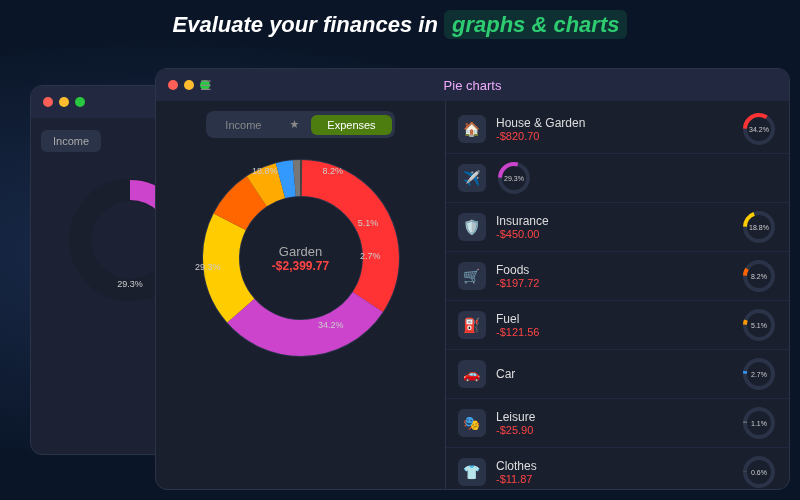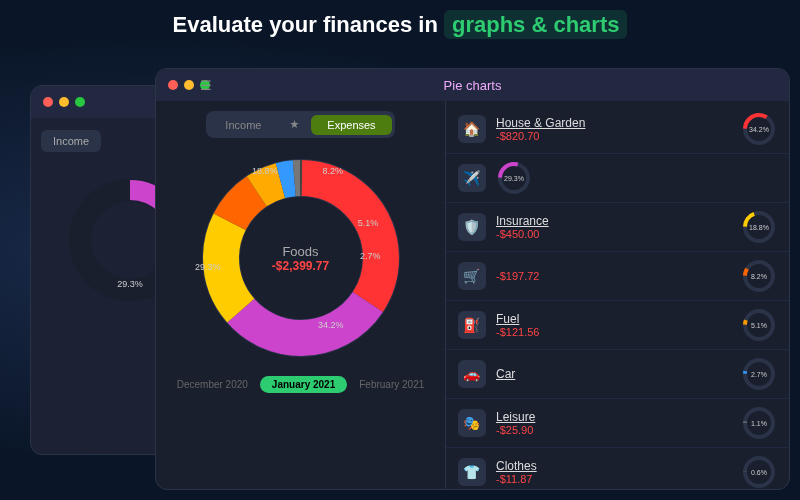--- a/index.html
+++ b/index.html
@@ -20,20 +20,21 @@
                   radial-gradient(ellipse at 80% 20%, #0d2040 0%, transparent 50%);
     }
 
     
     .header {
       position: absolute;
       top: 12px;
       left: 0; right: 0;
       text-align: center;
       z-index: 10;
+      font-style: italic;
     }
     .header-text {
       font-size: 22px;
       font-weight: 700;
       color: #ffffff;
     }
     .header-highlight {
       color: #2ecc71;
       background: rgba(46,204,113,0.15);
       border-radius: 6px;
@@ -219,21 +220,20 @@
       font-size: 14px;
       flex-shrink: 0;
     }
     .list-info {
       flex: 1;
     }
     .list-name {
       color: #ddd;
       font-size: 12px;
       font-weight: 500;
-      text-decoration: underline;
     }
     .list-amount {
       color: #ff4444;
       font-size: 11px;
     }
     .list-chart {
       width: 36px;
       height: 36px;
       position: relative;
       flex-shrink: 0;
@@ -333,30 +333,25 @@
 
         
         <div class="donut-pct" style="top:78%;left:58%;">34.2%</div>
         <div class="donut-pct" style="top:52%;left:2%;">29.3%</div>
         <div class="donut-pct" style="top:8%;left:28%;">18.8%</div>
         <div class="donut-pct" style="top:8%;left:60%;">8.2%</div>
         <div class="donut-pct" style="top:32%;left:76%;">5.1%</div>
         <div class="donut-pct" style="top:47%;left:77%;">2.7%</div>
 
         <div class="donut-center">
-          <div class="donut-total-label">Foods</div>
+          <div class="donut-total-label">Garden</div>
           <div class="donut-total-value">-$2,399.77</div>
         </div>
       </div>
 
-      <div class="date-nav">
-        <div class="date-nav-item">December 2020</div>
-        <div class="date-nav-item active">January 2021</div>
-        <div class="date-nav-item">February 2021</div>
-      </div>
     </div>
 
     <div class="list-panel">
 
       <div id="list-container">
           <div class="list-item">
     <div class="list-icon">🏠</div>
     <div class="list-info">
       <div class="list-name">House &amp; Garden</div>
       <div class="list-amount">-$820.70</div>
@@ -389,20 +384,21 @@
       <svg width="36" height="36" viewBox="0 0 36 36">
         <circle cx="18" cy="18" r="14" fill="none" stroke="#2a3348" stroke-width="4"></circle>
         <circle cx="18" cy="18" r="14" fill="none" stroke="#ffcc00" stroke-width="4" stroke-dasharray="16.5 71.4" stroke-dashoffset="22.0" transform="rotate(-90 18 18)"></circle>
       </svg>
       <div class="pct-label">18.8%</div>
     </div>
   </div>
           <div class="list-item">
     <div class="list-icon">🛒</div>
     <div class="list-info">
+      <div class="list-name">Foods</div>
       <div class="list-amount">-$197.72</div>
     </div>
     <div class="list-chart">
       <svg width="36" height="36" viewBox="0 0 36 36">
         <circle cx="18" cy="18" r="14" fill="none" stroke="#2a3348" stroke-width="4"></circle>
         <circle cx="18" cy="18" r="14" fill="none" stroke="#ff6600" stroke-width="4" stroke-dasharray="7.2 80.8" stroke-dashoffset="22.0" transform="rotate(-90 18 18)"></circle>
       </svg>
       <div class="pct-label">8.2%</div>
     </div>
   </div>

